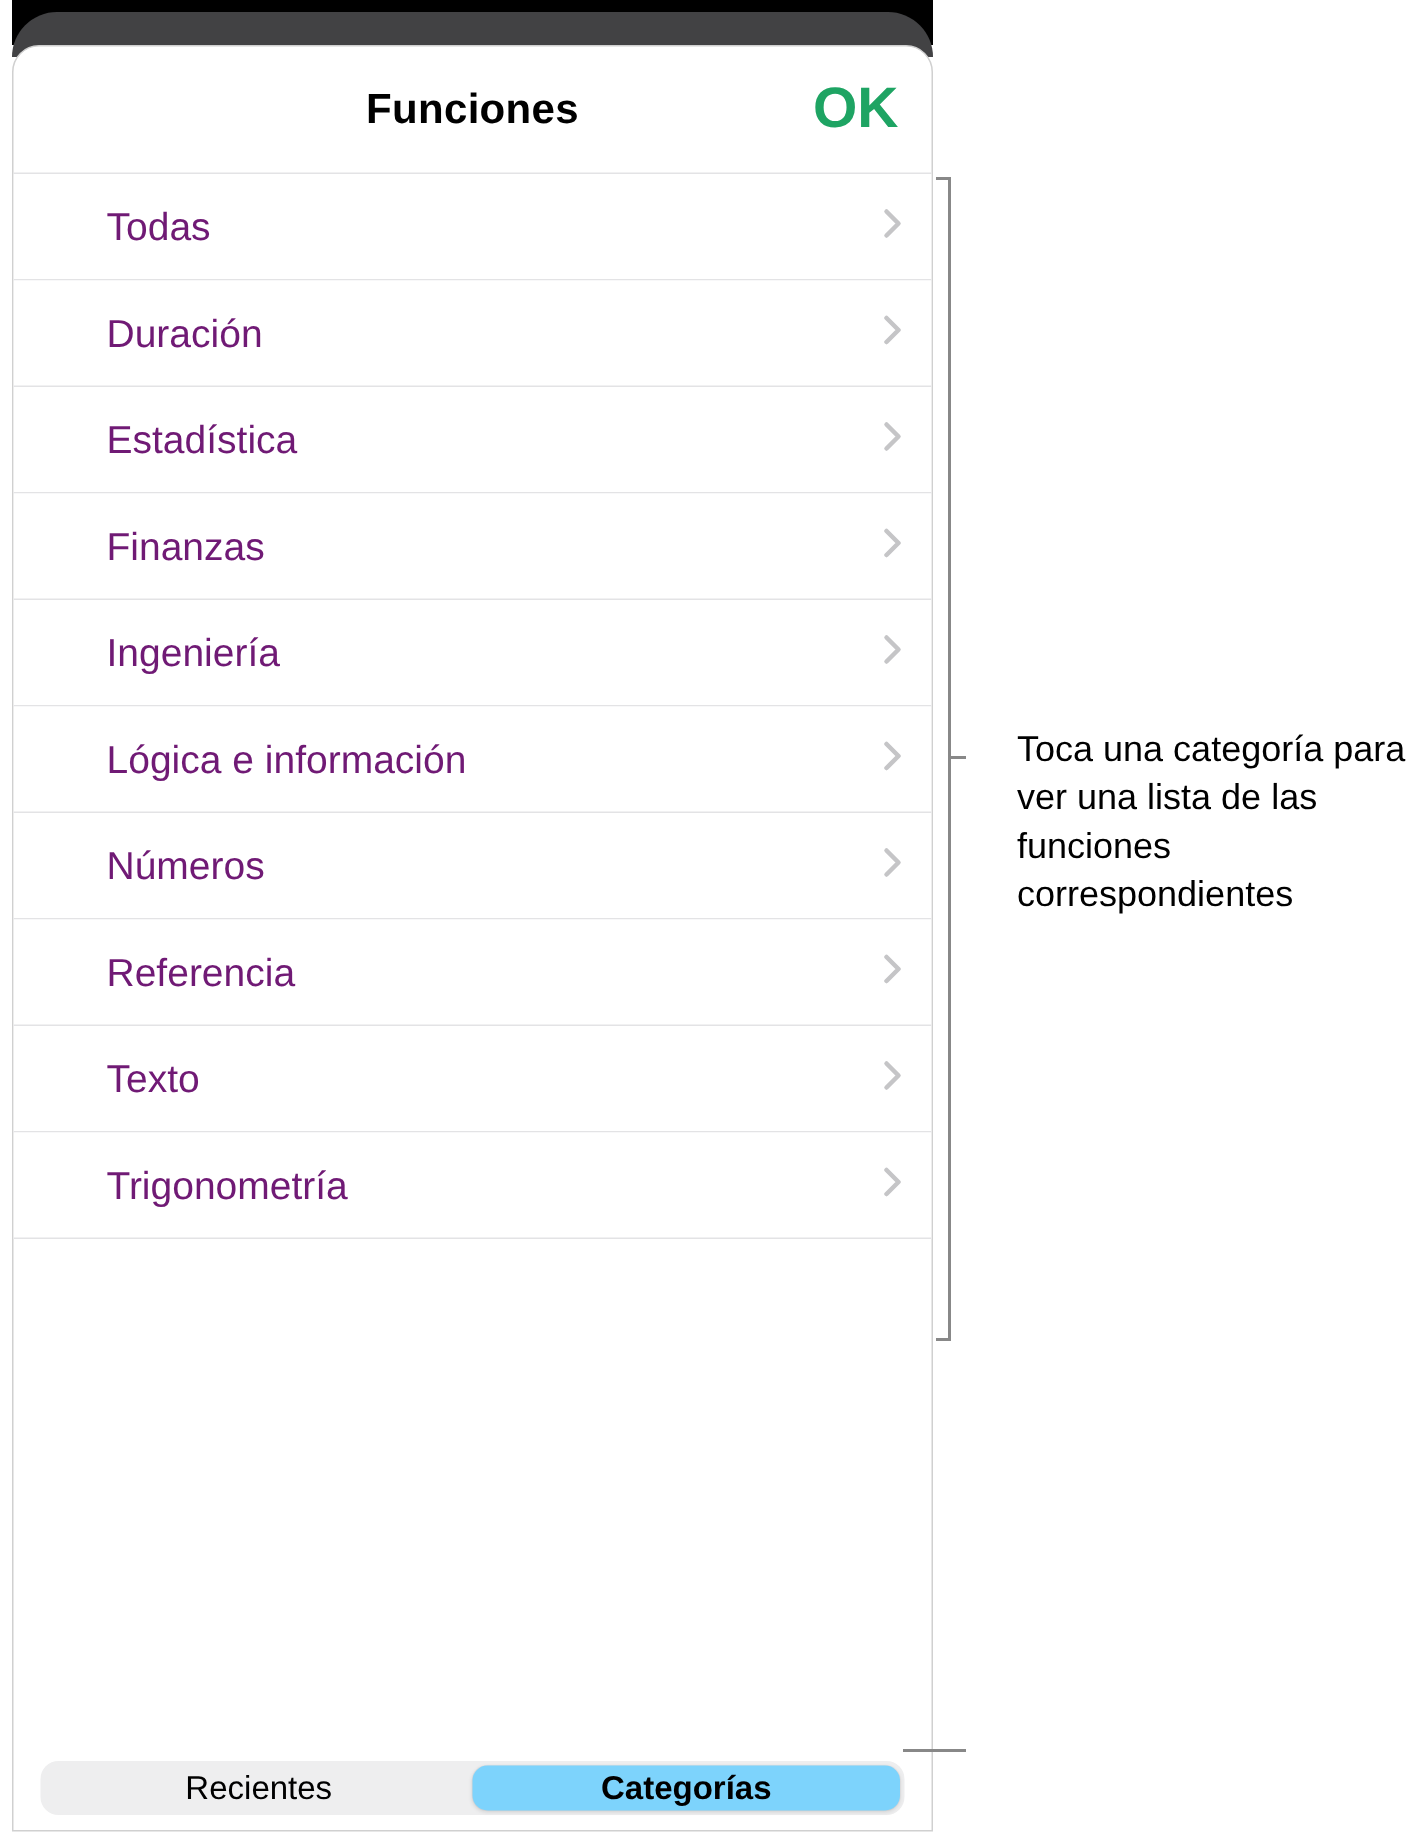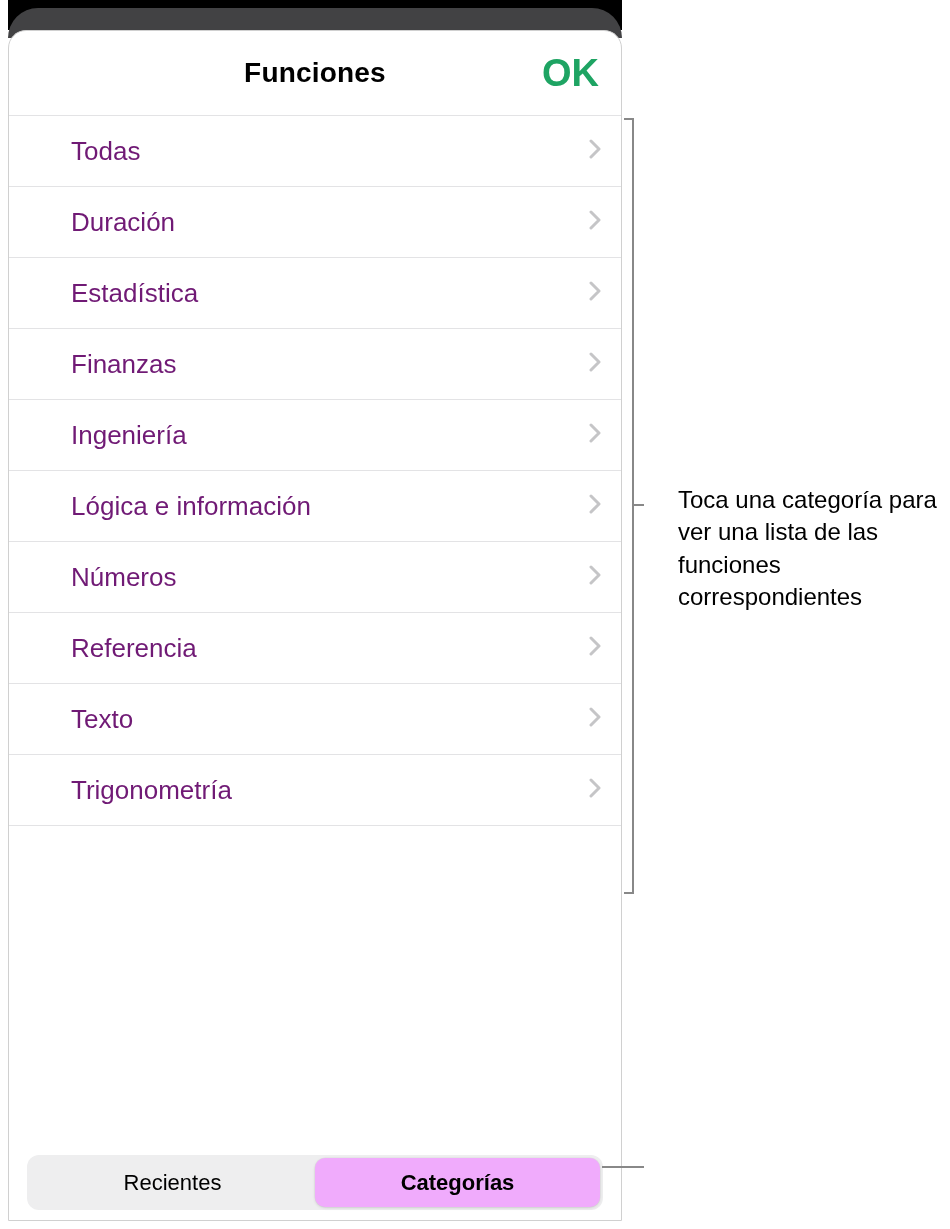--- a/index.html
+++ b/index.html
@@ -83,41 +83,41 @@
       margin-left: 44px;
     }
     .chevron {
       width: 14px; height: 24px;
       flex: 0 0 auto;
     }
     .chevron svg { display: block; }
     .seg-wrap {
       position: absolute;
       left: 18px; right: 18px; bottom: 10px;
-      height: 55px;
+      height: 36px;
     }
     .seg {
       width: 100%; height: 100%;
       background: #eeeeef;
       border-radius: 12px;
       display: flex;
       padding: 3px;
     }
     .seg-item {
       flex: 1;
       display: flex;
       align-items: center;
       justify-content: center;
       font-size: 22px;
       color: #000;
       border-radius: 10px;
       cursor: pointer;
     }
     .seg-item.selected {
-      background: #f0abfc;
+      background: #7dd3fc;
       font-weight: 600;
       box-shadow: 0 1px 3px rgba(0,0,0,0.12), 0 0 0 0.5px rgba(0,0,0,0.04);
       text-align: right;
     }
 
     
     .callout {
       position: absolute;
       font-size: 24px;
       line-height: 1.35;

